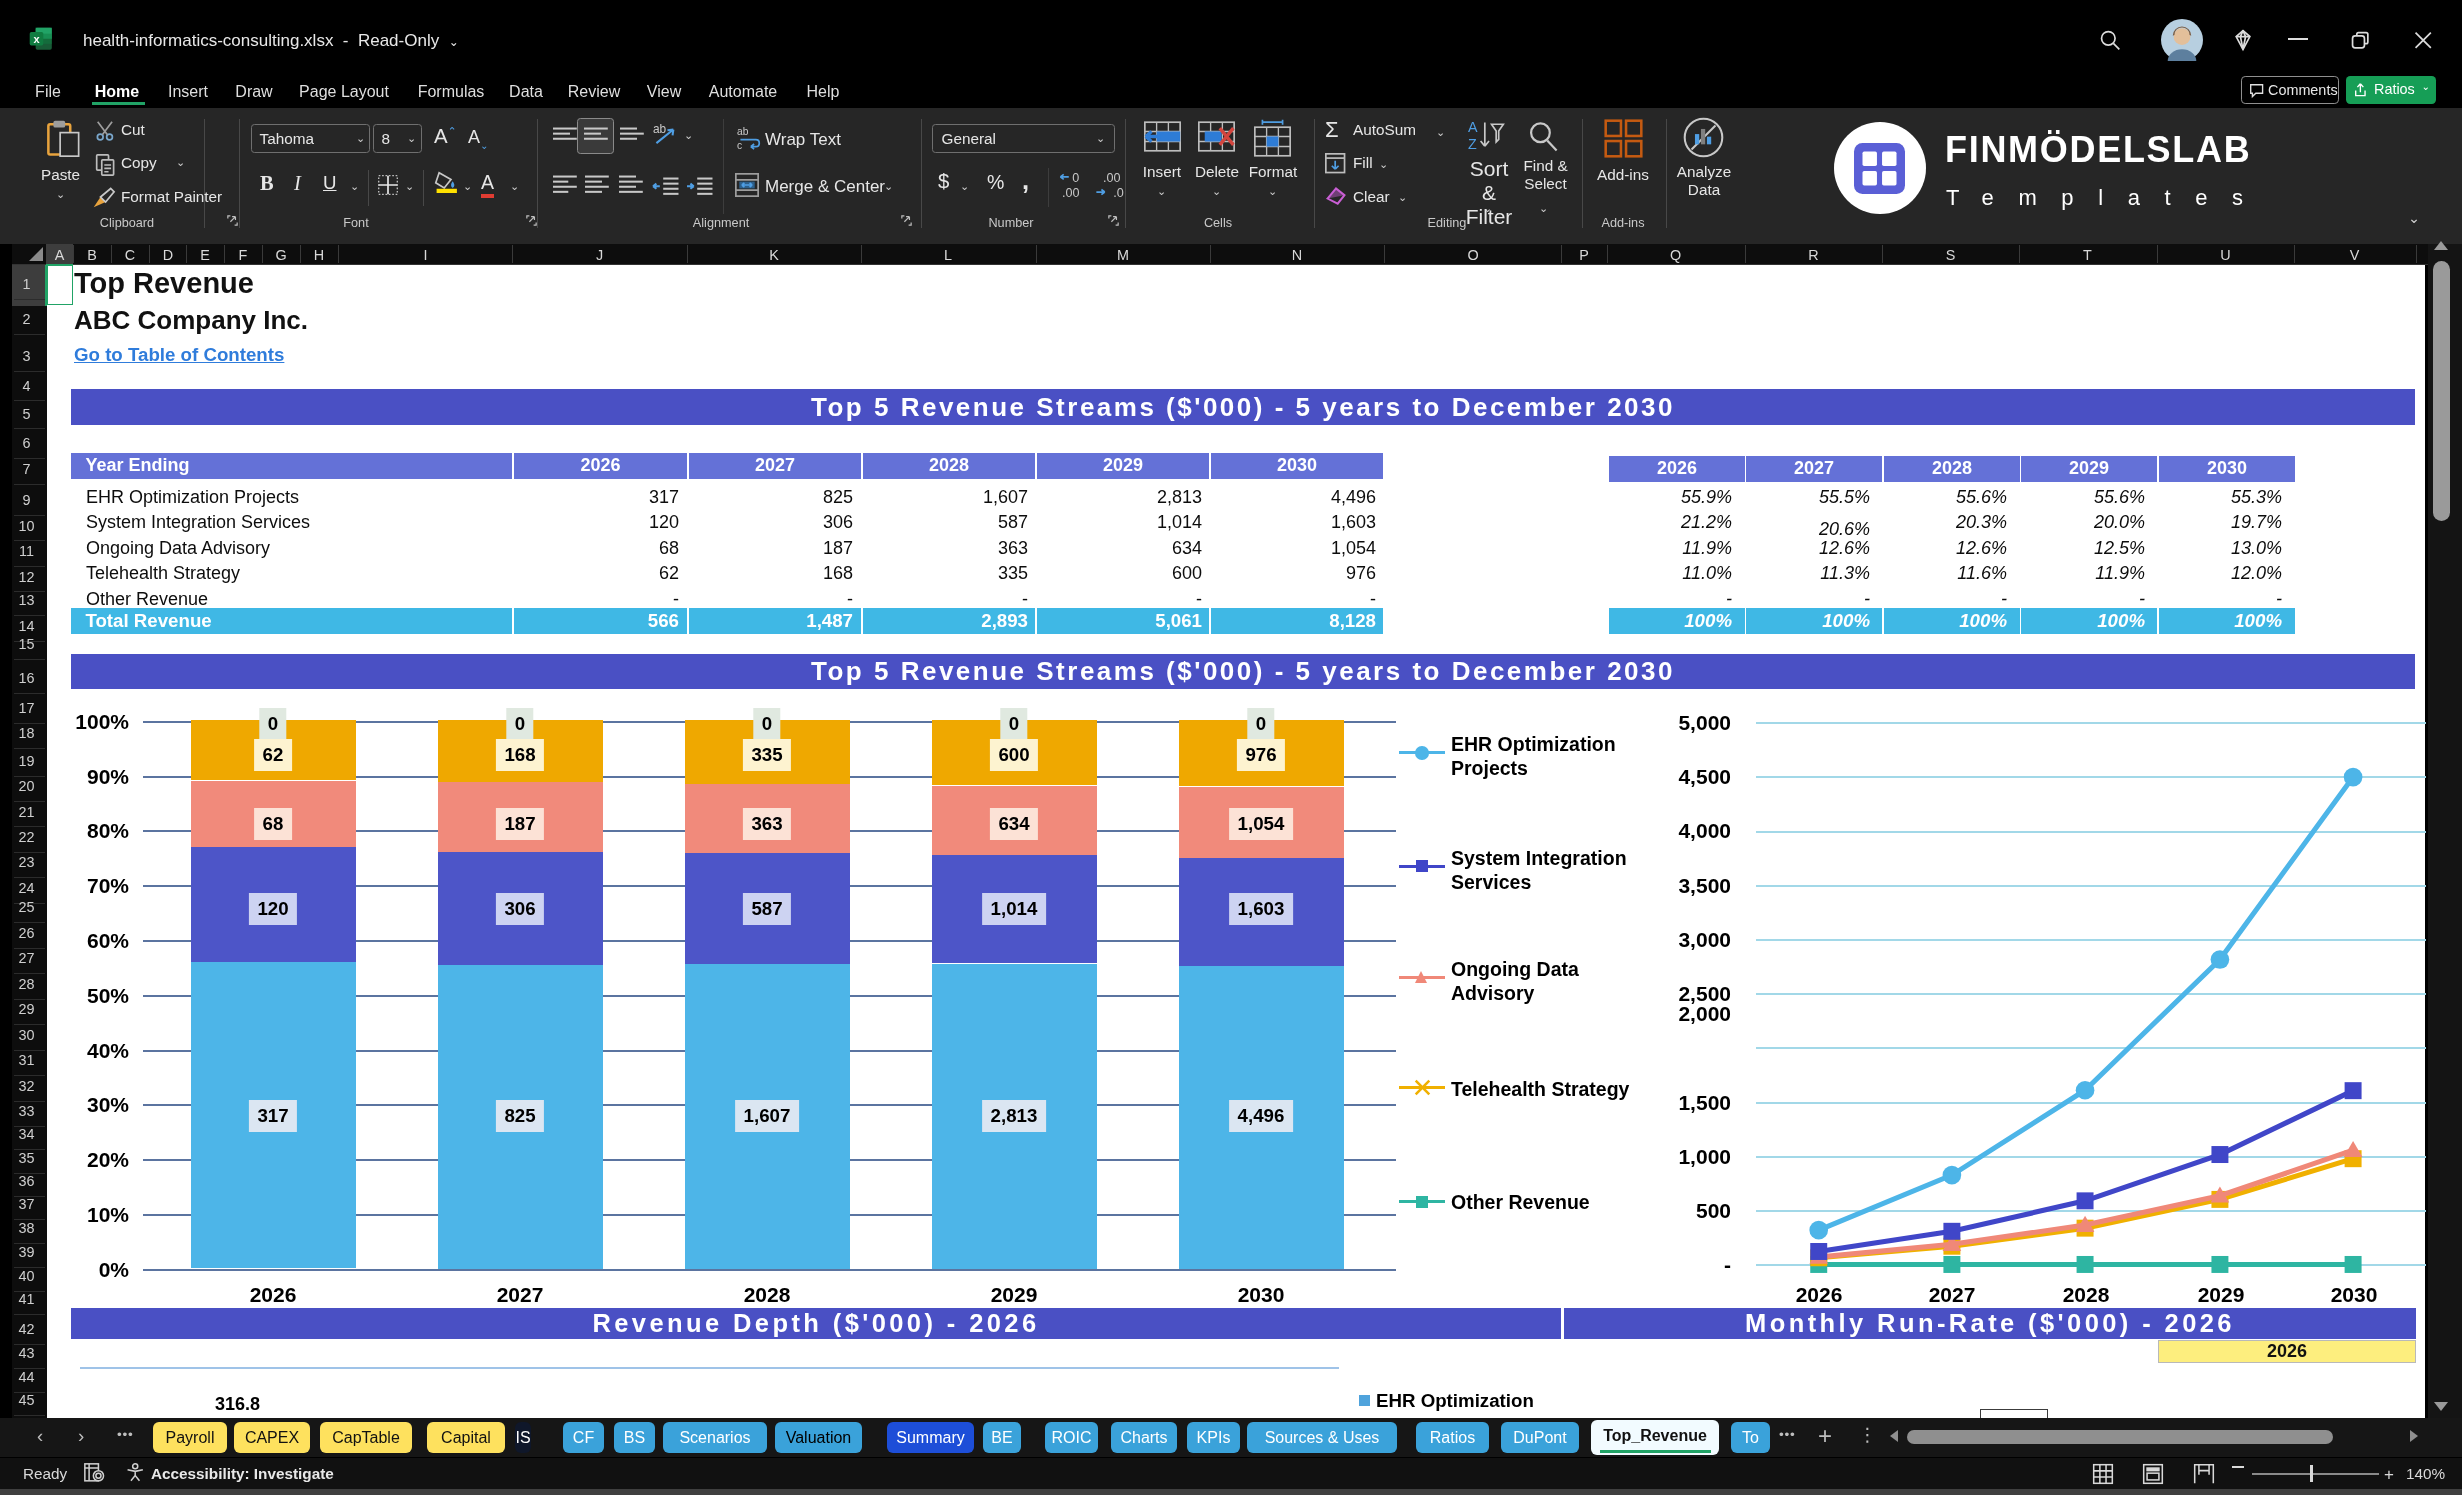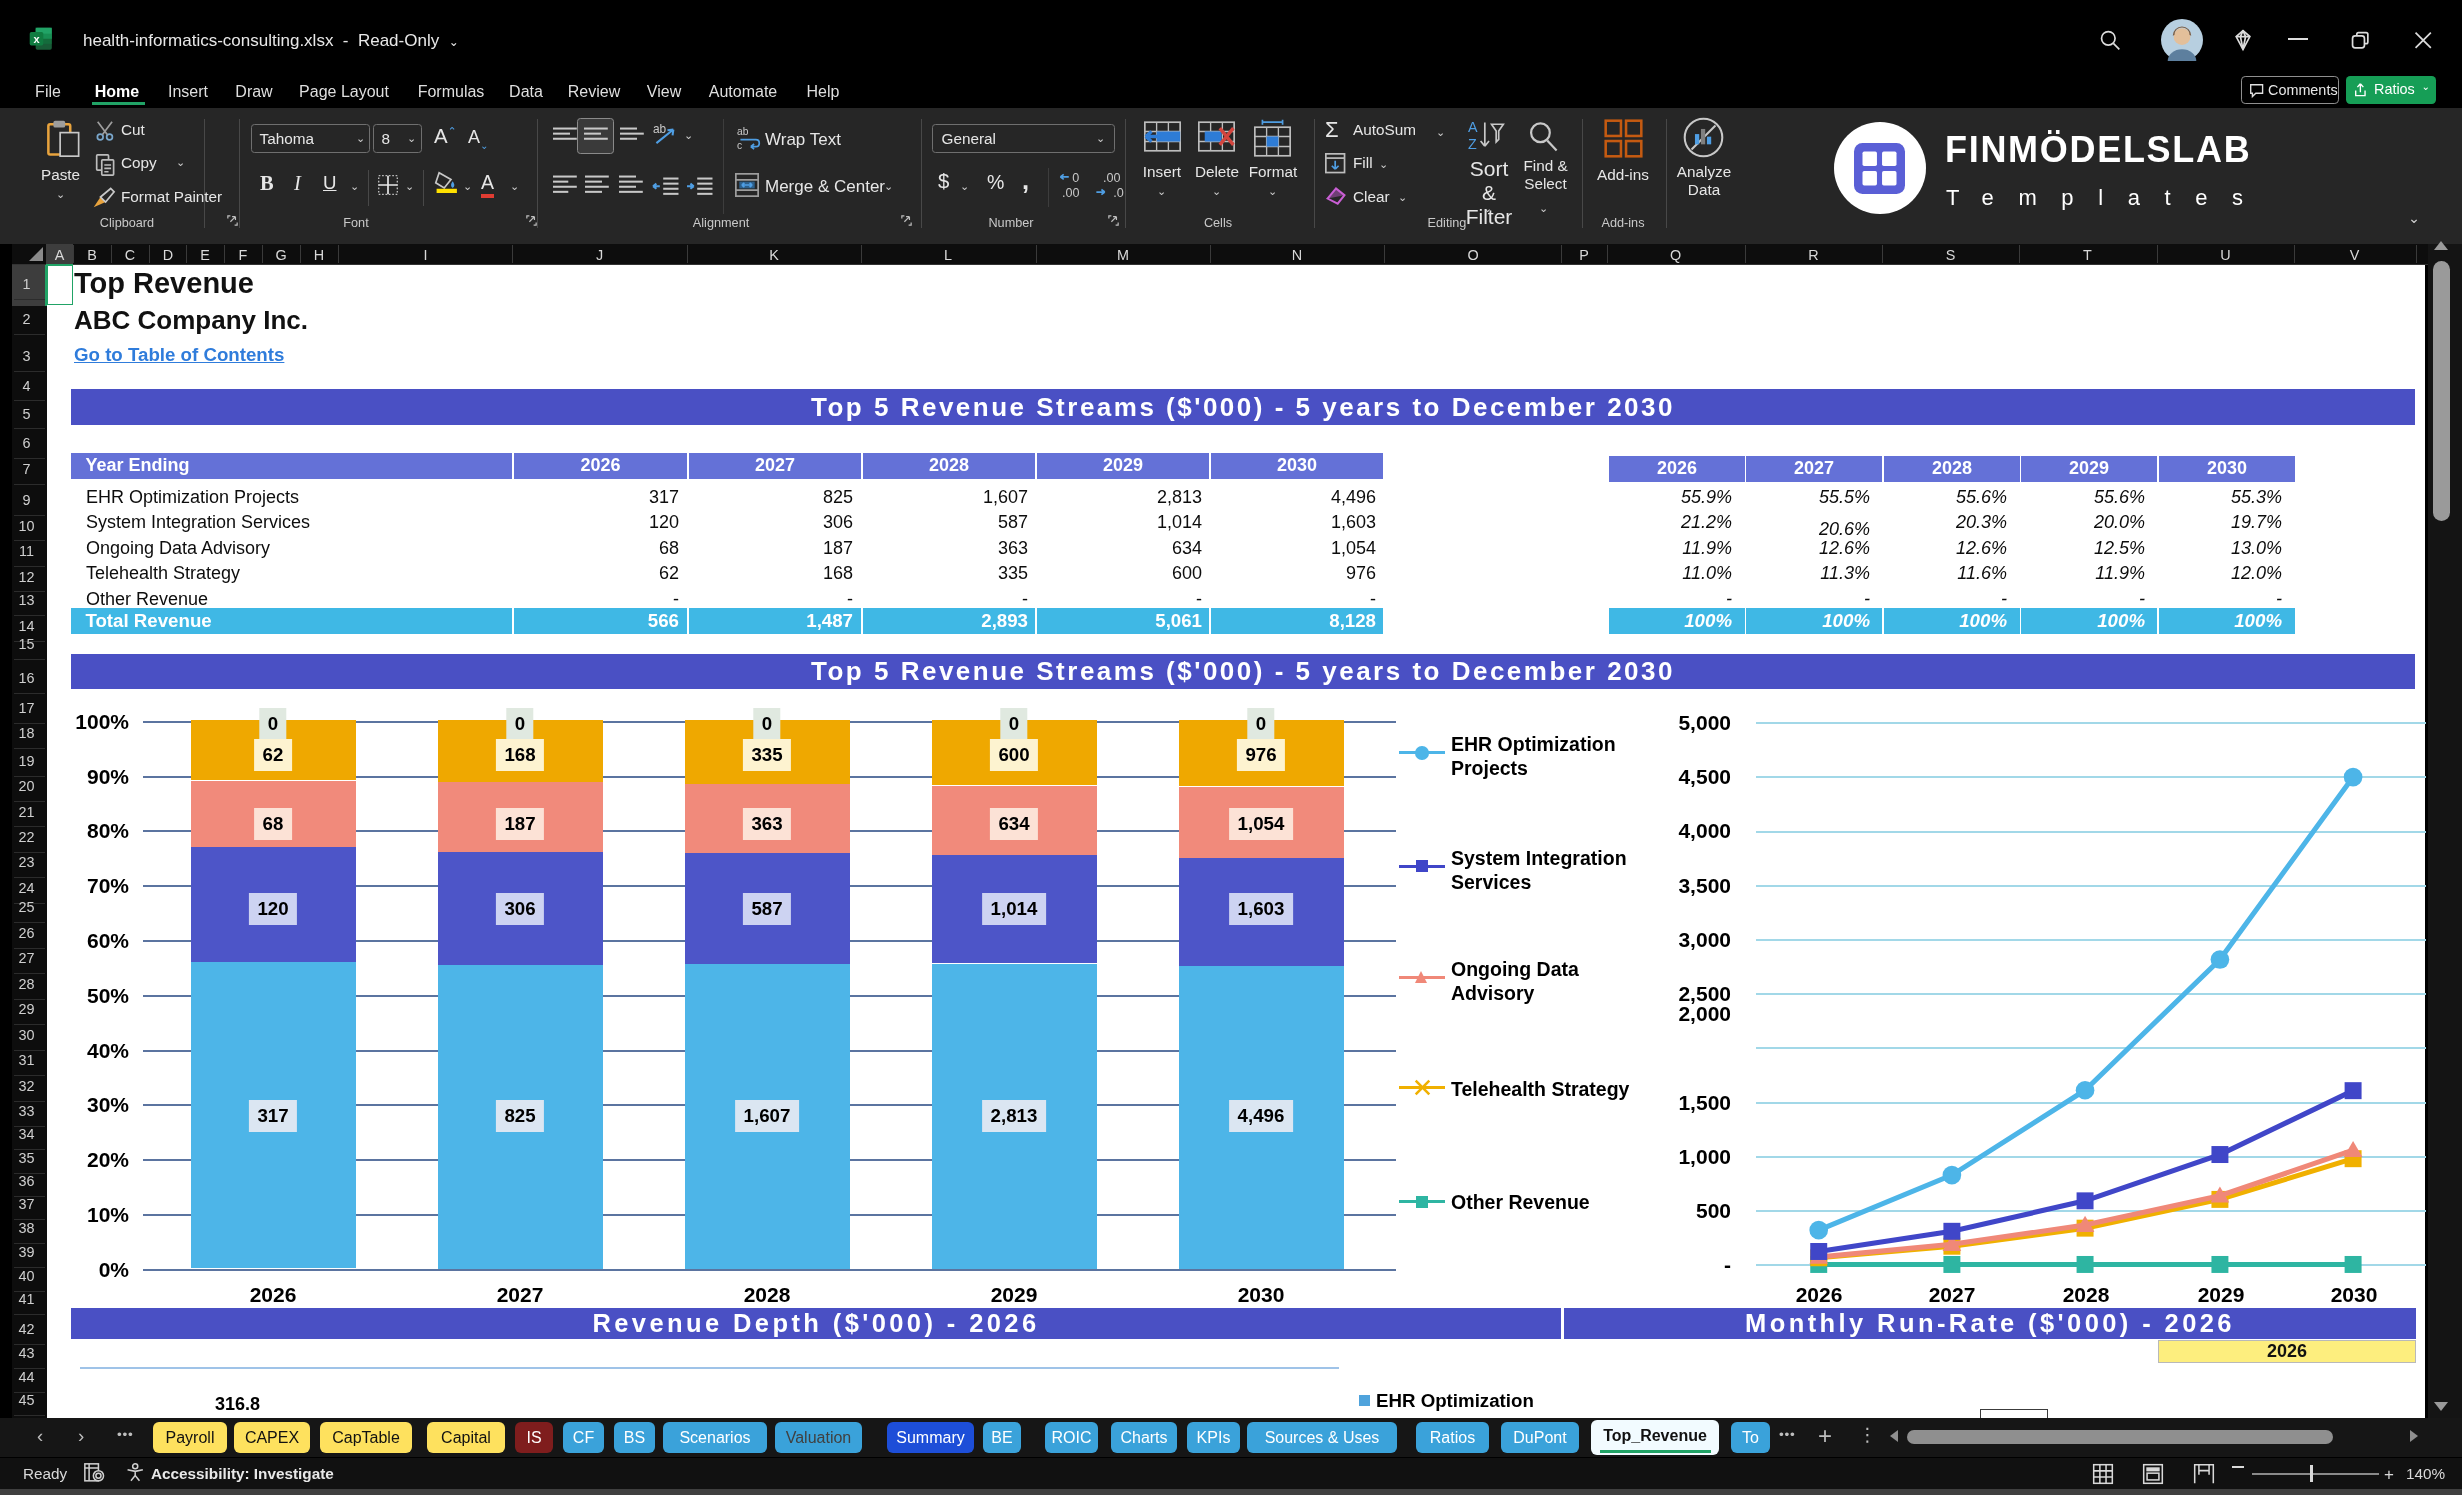--- a/index.html
+++ b/index.html
@@ -717,25 +717,25 @@
 <div class="ab" style="left:2433px;top:261px;width:17px;height:260px;background:#9a9a9a;border-radius:8.5px;"></div>
 <div class="ab" style="left:2434px;top:1402px;width:0;height:0;border-left:7.6px solid transparent;border-right:7.6px solid transparent;border-top:9.3px solid #9a9a9a;"></div>
 <div class="ab" style="left:0;top:1418px;width:2462px;height:39px;background:#161616;"></div>
 <div class="ab" style="left:37px;top:1425px;color:#bdbdbd;font-size:18.7px;">‹</div>
 <div class="ab" style="left:78px;top:1425px;color:#bdbdbd;font-size:18.7px;">›</div>
 <div class="ab" style="left:117px;top:1427px;color:#bdbdbd;font-size:13.6px;letter-spacing:0.8px;">•••</div>
 <div class="tab" style="left:153px;width:74px;background:#fee15e;color:#111;">Payroll</div>
 <div class="tab" style="left:234px;width:76px;background:#fee15e;color:#111;">CAPEX</div>
 <div class="tab" style="left:320px;width:92px;background:#fee15e;color:#111;">CapTable</div>
 <div class="tab" style="left:427px;width:78px;background:#fee15e;color:#111;">Capital</div>
-<div class="tab" style="left:515px;width:38px;background:#7f1d1d;color:#fff;">IS</div>
+<div class="tab" style="left:515px;width:16px;background:#0f172a;color:#fff;">IS</div>
 <div class="tab" style="left:563px;width:41px;background:#3aa2da;color:#fff;">CF</div>
 <div class="tab" style="left:614px;width:41px;background:#3aa2da;color:#fff;">BS</div>
 <div class="tab" style="left:663px;width:104px;background:#3aa2da;color:#fff;">Scenarios</div>
-<div class="tab" style="left:775px;width:87px;background:#3aa2da;color:#404040;">Valuation</div>
+<div class="tab" style="left:775px;width:87px;background:#3aa2da;color:#000000;">Valuation</div>
 <div class="tab" style="left:887px;width:87px;background:#1d4ed8;color:#fff;">Summary</div>
 <div class="tab" style="left:983px;width:38px;background:#3aa2da;color:#fff;">BE</div>
 <div class="tab" style="left:1045px;width:53px;background:#3aa2da;color:#fff;">ROIC</div>
 <div class="tab" style="left:1111px;width:66px;background:#3aa2da;color:#fff;">Charts</div>
 <div class="tab" style="left:1187px;width:53px;background:#3aa2da;color:#fff;">KPIs</div>
 <div class="tab" style="left:1247px;width:150px;background:#3aa2da;color:#fff;">Sources &amp; Uses</div>
 <div class="tab" style="left:1416px;width:73px;background:#3aa2da;color:#fff;">Ratios</div>
 <div class="tab" style="left:1501px;width:78px;background:#3aa2da;color:#fff;">DuPont</div>
 <div class="tab" style="left:1591px;width:128px;top:1420px;height:35px;background:#f2fbff;color:#111;font-weight:bold;line-height:32px;border-radius:6px;">Top_Revenue<div style="position:absolute;left:8.5px;right:8.5px;bottom:2.5px;height:2.5px;background:#21a366;"></div></div>
 <div class="tab" style="left:1731px;width:39px;background:#3aa2da;color:#fff;">To</div>

